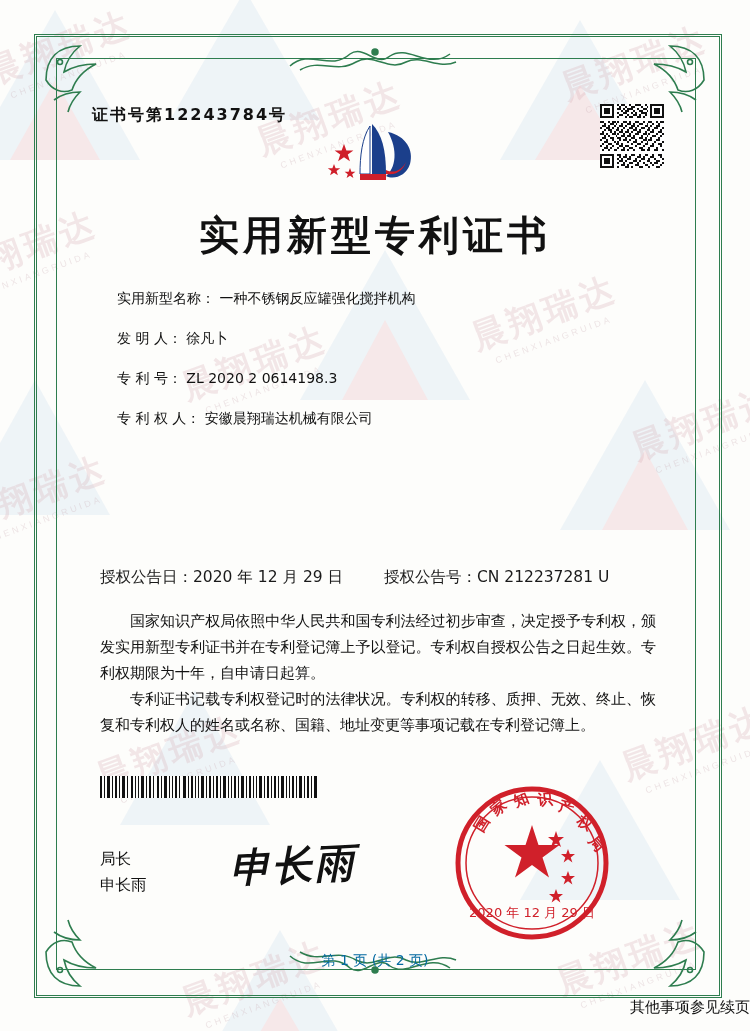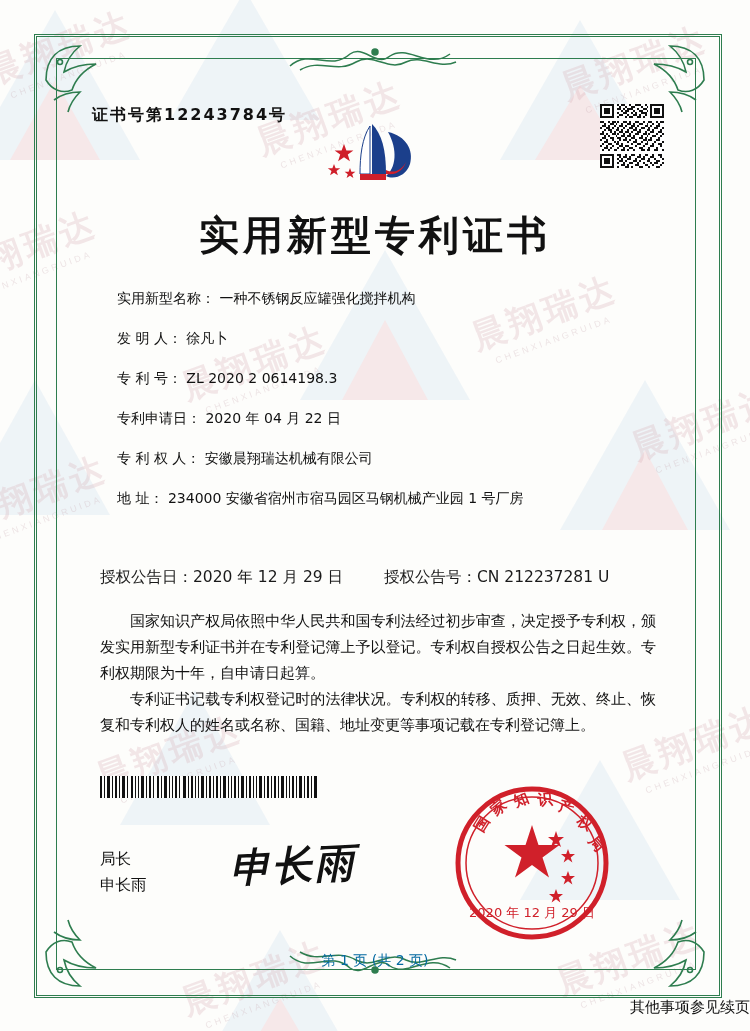--- a/index.html
+++ b/index.html
@@ -545,30 +545,22 @@
     </div>
     <div class="field">
       <span class="flabel">发 明 人：</span>
       <span class="fvalue">徐凡卜</span>
     </div>
     <div class="field">
       <span class="flabel">专 利 号：</span>
       <span class="fvalue">ZL 2020 2 0614198.3</span>
     </div>
     <div class="field">
-      <span class="flabel">专利申请日：</span>
-      <span class="fvalue">2020 年 04 月 22 日</span>
-    </div>
-    <div class="field">
       <span class="flabel">专 利 权 人：</span>
       <span class="fvalue">安徽晨翔瑞达机械有限公司</span>
-    </div>
-    <div class="field">
-      <span class="flabel">地      址：</span>
-      <span class="fvalue">234000 安徽省宿州市宿马园区马钢机械产业园 1 号厂房</span>
     </div>
   </div>
 
   <div class="row-pub">
     <span class="left">
       <span>授权公告日：</span><span>2020 年 12 月 29 日</span>
     </span>
     <span class="right">
       <span>授权公告号：</span><span>CN 212237281 U</span>
     </span>

